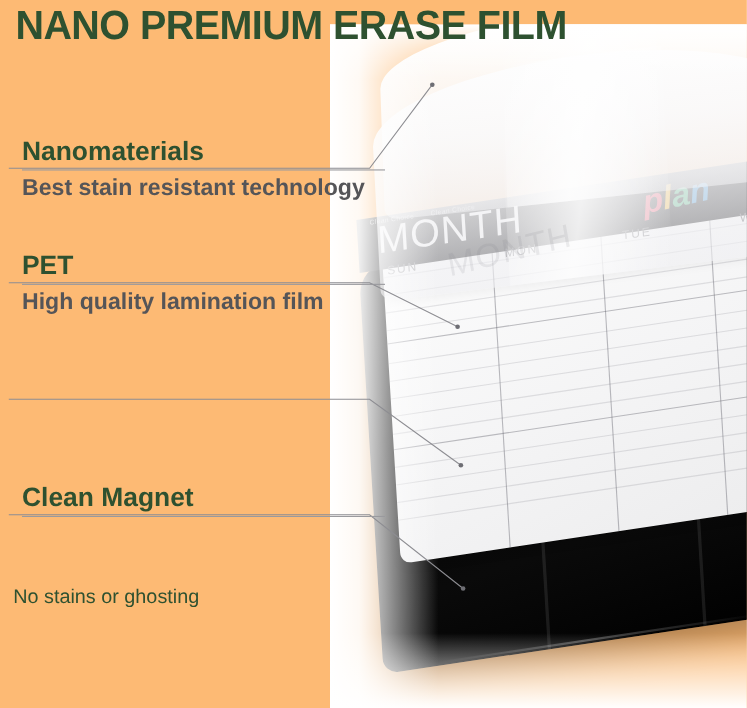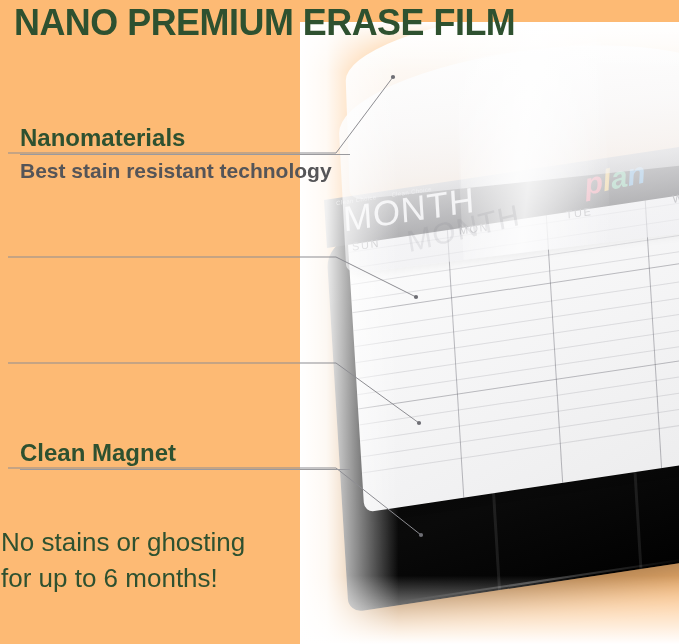--- a/index.html
+++ b/index.html
@@ -259,23 +259,23 @@
     margin-top: 2px;
   }
   .callout .c-rule {
     height: 1px;
     background: #9a9a9e;
     margin-top: 2px;
   }
 
   .closing {
     position: absolute;
-    left: 1px;
+    left: 12px;
     top: 524px;
-    font-size: 26px;
+    font-size: 18px;
     line-height: 36px;
     color: #2e5130;
     z-index: 30;
     white-space: nowrap;
   }
 
   
   .leaders {
     position: absolute;
     inset: 0;
@@ -358,25 +358,29 @@
   </svg>
 
   <div class="title">NANO PREMIUM ERASE FILM</div>
 
   <div class="callout" style="top:124px; width:330px;">
     <div class="c-title">Nanomaterials</div>
     <div class="c-rule"></div>
     <div class="c-sub">Best stain resistant technology</div>
   </div>
 
+  <div class="callout" style="top:228px; width:330px;">
+    <div class="c-title">PET</div>
+    <div class="c-rule"></div>
+    <div class="c-sub">High quality lamination film</div>
+  </div>
 
 
   <div class="callout" style="top:439px; width:330px;">
     <div class="c-title">Clean Magnet</div>
     <div class="c-rule"></div>
   </div>
 
   <div class="closing">
     <div>No stains or ghosting</div>
-    <div>for up to 6 months!</div>
   </div>
 
 </div>
 
 </body></html>

